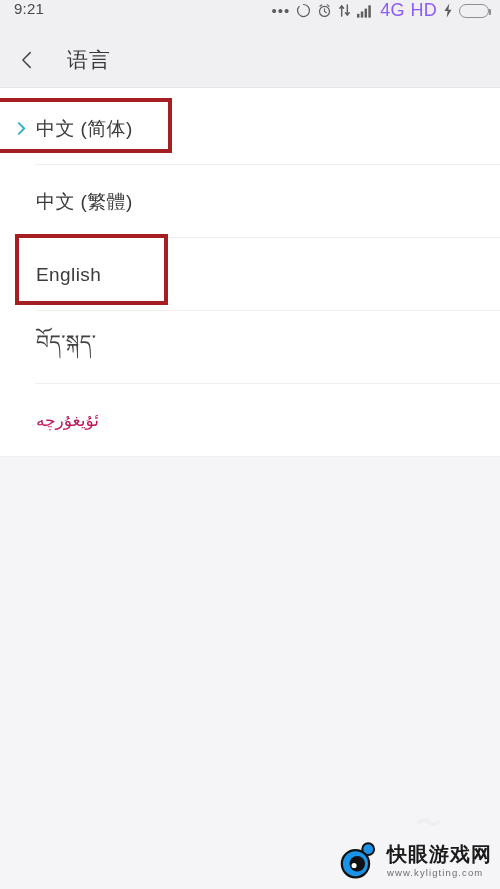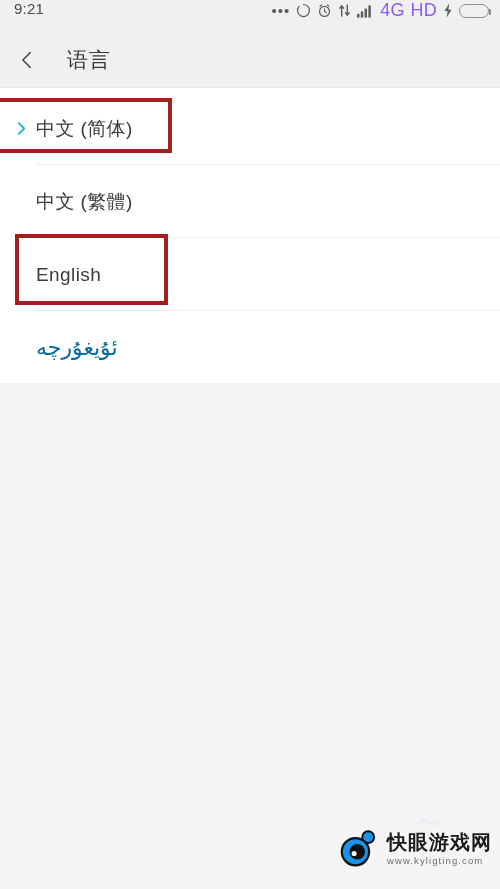--- a/index.html
+++ b/index.html
@@ -80,21 +80,21 @@
     position:absolute;left:35px;right:0;bottom:0;height:1px;background:#efeef1;
   }
   .row:last-child .divider{ left:0; right:0; }
   .row-label{
     font-size:19px;
     color:#3b3b3e;
     letter-spacing:.4px;
   }
   .row-label.latin{ font-size:19px;text-align:right; }
   .row-label.tibetan{ font-size:20px; color:#434346; }
-  .row-label.uyghur{ font-size:22px; color:#0369a1; direction:rtl; }
+  .row-label.uyghur{ font-size:17px; color:#be185d; direction:rtl; }
   .sel-chevron{
     position:absolute;
     left:15px;
     width:13px;height:13px;
   }
 
   
   .redbox{
     position:absolute;
     border:4px solid #a51e22;
@@ -104,21 +104,21 @@
   #redbox-zh { left:-4px; top:98px; width:176px; height:55px; }
   #redbox-en { left:15px; top:234px; width:153px; height:71px; }
 
   
   .spacer{ background:#f5f4f7; flex:1; }
 
   
   .watermark{
     position:absolute;
     right:8px;
-    bottom:20px;
+    bottom:8px;
     display:flex;
     align-items:center;
     gap:7px;
   }
   .wm-logo{ width:40px;height:40px;display:block; }
   .wm-text{ display:flex;flex-direction:column; line-height:1;}
   .wm-title{
     font-size:20px;font-weight:bold;color:#1b1b1b;letter-spacing:1px;
   }
   .wm-url{
@@ -214,20 +214,24 @@
     <div class="row">
       <span class="row-label">中文 (繁體)</span>
       <span class="divider"></span>
     </div>
 
     <div class="row">
       <span class="row-label latin">English</span>
       <span class="divider"></span>
     </div>
 
+    <div class="row">
+      <span class="row-label tibetan">བོད་སྐད་</span>
+      <span class="divider"></span>
+    </div>
 
     <div class="row">
       <span class="row-label uyghur">ئۇيغۇرچە</span>
       <span class="divider"></span>
     </div>
 
   </div>
 
   <div class="spacer"></div>
 

